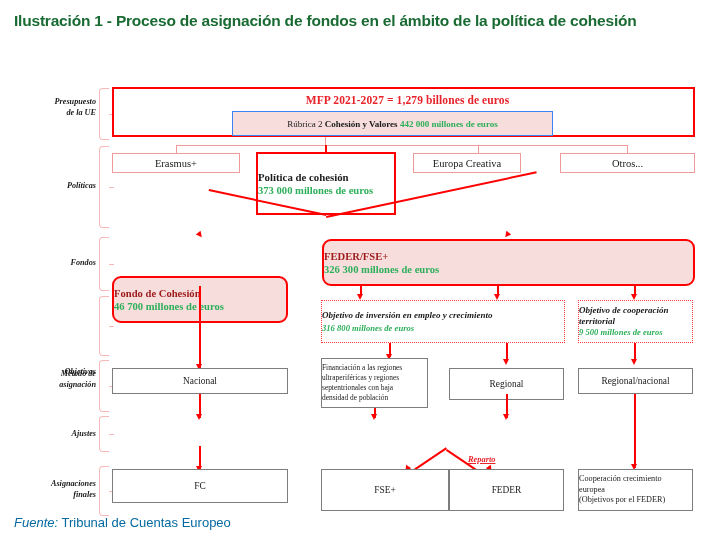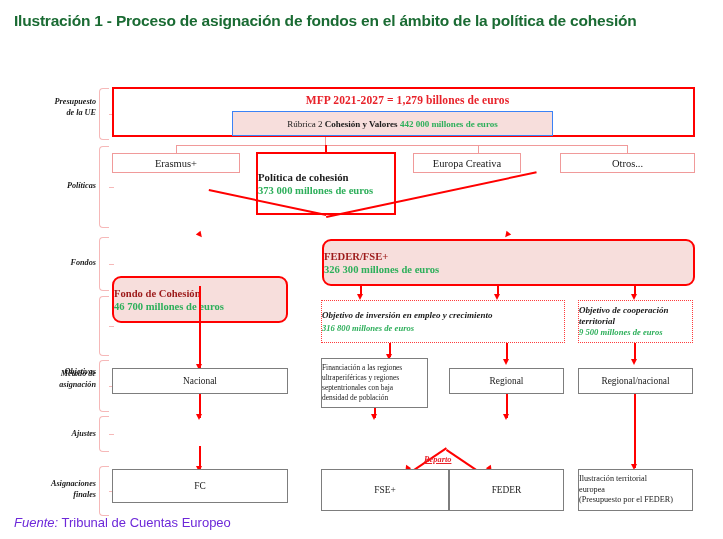--- a/index.html
+++ b/index.html
@@ -15,21 +15,21 @@
     position:absolute;left:14px;top:8px;width:690px;
     font-family:"Liberation Sans", sans-serif;
     font-weight:bold;font-size:15.5px;line-height:26px;
     color:#1a6b33;letter-spacing:-0.2px;
   }
 
   
   .footer{
     position:absolute;left:14px;top:515px;
     font-family:"Liberation Sans", sans-serif;
-    font-size:13px;color:#6d28d9;white-space:nowrap;
+    font-size:13px;color:#0369a1;white-space:nowrap;
   }
   .footer i{font-style:italic;}
 
   
   .rowlabel{
     position:absolute;
     font-family:"Liberation Serif", serif;
     font-weight:bold;font-style:italic;font-size:8.2px;
     color:#1a1a1a;text-align:right;line-height:11px;
     width:78px;
@@ -76,21 +76,21 @@
 
   
   .ln{position:absolute;background:#f09a9a;}
   .ln-r{position:absolute;background:#ff0000;}
   .arrowdown{position:absolute;width:0;height:0;
       border-left:3.6px solid transparent;border-right:3.6px solid transparent;
       border-top:6px solid #ff0000;}
   .diag{position:absolute;transform-origin:0 0;height:2.2px;background:#ff0000;}
   .reparto{
     position:absolute;font-style:italic;font-weight:bold;font-size:8.4px;
-    color:#e8222a;text-decoration:underline;white-space:nowrap;
+    color:#e8222a;text-decoration:underline;white-space:nowrap;margin-left:44px;
   }
 </style>
 </head>
 <body>
 
 <div class="stage">
 
   <div class="title">Ilustración 1 - Proceso de asignación de fondos en el ámbito de la política de cohesión</div>
 
   <div class="rowlabel" style="left:18px;top:96px;">
@@ -210,21 +210,21 @@
     <span>Nacional</span>
   </div>
 
   <div class="box box-gray stacked" style="left:321px;top:358px;width:107px;height:50px;">
     <div class="t-tiny">Financiación a las regiones</div>
     <div class="t-tiny">ultraperiféricas y regiones</div>
     <div class="t-tiny">septentrionales con baja</div>
     <div class="t-tiny">densidad de población</div>
   </div>
 
-  <div class="box box-gray" style="left:449px;top:368px;width:115px;height:26px;">
+  <div class="box box-gray" style="left:449px;top:368px;width:115px;height:32px;">
     <span>Regional</span>
   </div>
 
   <div class="box box-gray" style="left:578px;top:368px;width:115px;height:26px;">
     <span>Regional/nacional</span>
   </div>
 
   <div class="ln-r" style="left:199px;top:394px;width:2px;height:24px;"></div>
   <div class="arrowdown" style="left:196px;top:414px;"></div>
   <div class="ln-r" style="left:374px;top:408px;width:2px;height:10px;"></div>
@@ -251,20 +251,20 @@
 
   <div class="box box-gray" style="left:321px;top:469px;width:128px;height:42px;">
     <span>FSE+</span>
   </div>
 
   <div class="box box-gray" style="left:449px;top:469px;width:115px;height:42px;">
     <span>FEDER</span>
   </div>
 
   <div class="box box-gray stacked" style="left:578px;top:469px;width:115px;height:42px;">
-    <div class="t-sm">Ilustración territorial</div>
+    <div class="t-sm">Cooperación crecimiento</div>
     <div class="t-sm">europea</div>
-    <div class="t-sm">(Presupuesto por el FEDER)</div>
+    <div class="t-sm">(Objetivos por el FEDER)</div>
   </div>
 
   <div class="footer"><i>Fuente:</i><span> Tribunal de Cuentas Europeo</span></div>
 
 </div>
 
 </body></html>

